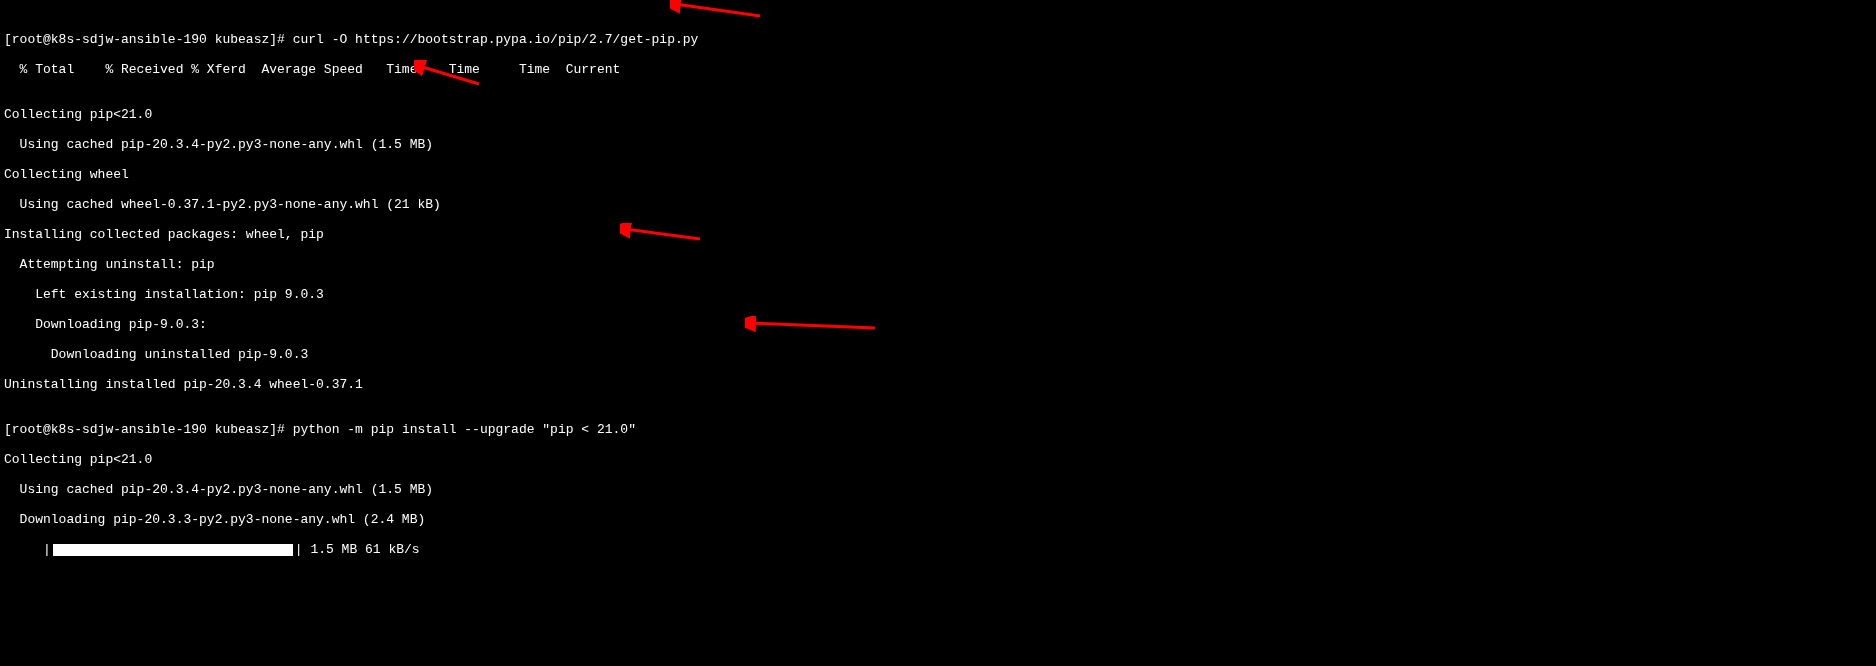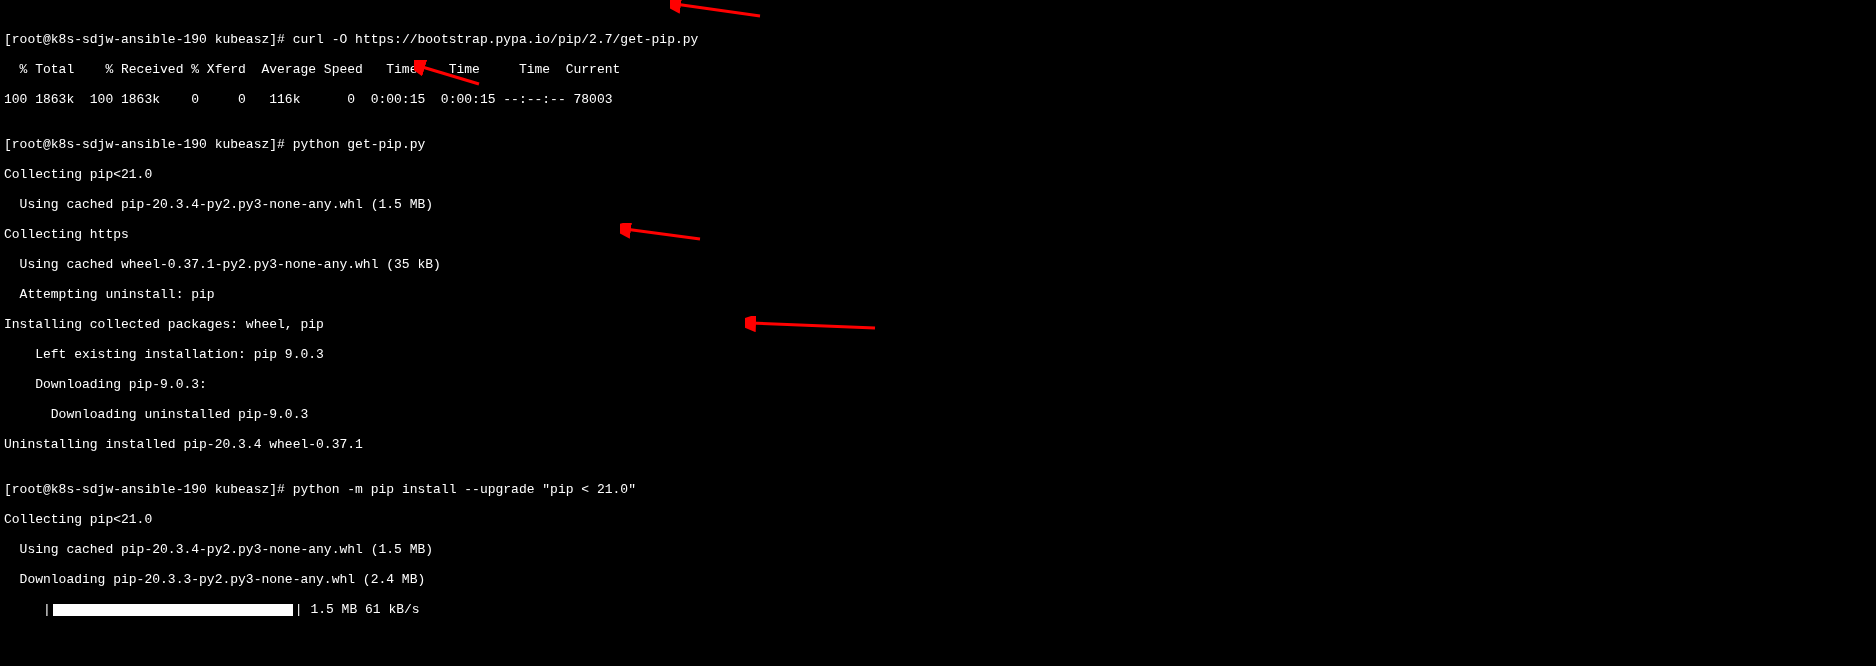--- a/index.html
+++ b/index.html
@@ -31,29 +31,27 @@
     pointer-events: none;
   }
 </style>
 </head>
 <body>
 
 <div class="terminal">
 
 <div class="line"><span>[root@k8s-sdjw-ansible-190 kubeasz]#</span> <span>curl -O https://bootstrap.pypa.io/pip/2.7/get-pip.py</span></div>
 <div class="line">  % Total    % Received % Xferd  Average Speed   Time    Time     Time  Current</div>
-<div class="line">100 1863k  100 1863k    0     0   116k      0  0:00:15  0:00:15 --:--:-- 78003</div>
 
-<div class="line"><span>[root@k8s-sdjw-ansible-190 kubeasz]#</span> <span>python get-pip.py</span></div>
 <div class="line">Collecting pip&lt;21.0</div>
 <div class="line">  Using cached pip-20.3.4-py2.py3-none-any.whl (1.5 MB)</div>
-<div class="line">Collecting https</div>
-<div class="line">  Using cached wheel-0.37.1-py2.py3-none-any.whl (35 kB)</div>
+<div class="line">Collecting wheel</div>
+<div class="line">  Using cached wheel-0.37.1-py2.py3-none-any.whl (21 kB)</div>
+<div class="line">Installing collected packages: wheel, pip</div>
 <div class="line">  Attempting uninstall: pip</div>
-<div class="line">Installing collected packages: wheel, pip</div>
 <div class="line">    Left existing installation: pip 9.0.3</div>
 <div class="line">    Downloading pip-9.0.3:</div>
 <div class="line">      Downloading uninstalled pip-9.0.3</div>
 <div class="line">Uninstalling installed pip-20.3.4 wheel-0.37.1</div>
 
 <div class="line"><span>[root@k8s-sdjw-ansible-190 kubeasz]#</span> <span>python -m pip install --upgrade "pip &lt; 21.0"</span></div>
 <div class="line">Collecting pip&lt;21.0</div>
 <div class="line">  Using cached pip-20.3.4-py2.py3-none-any.whl (1.5 MB)</div>
 <div class="line">  Downloading pip-20.3.3-py2.py3-none-any.whl (2.4 MB)</div>
 <div class="line"><span>     |</span><span class="progress-bar"></span><span>| 1.5 MB 61 kB/s</span></div>

